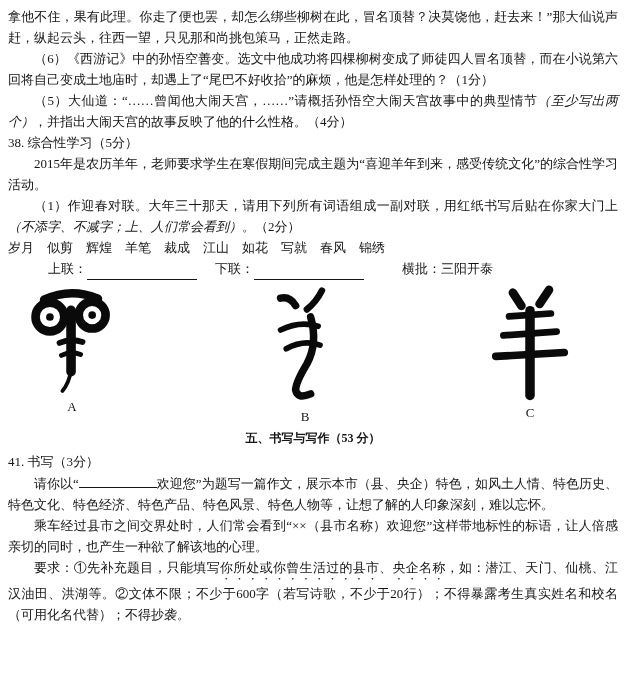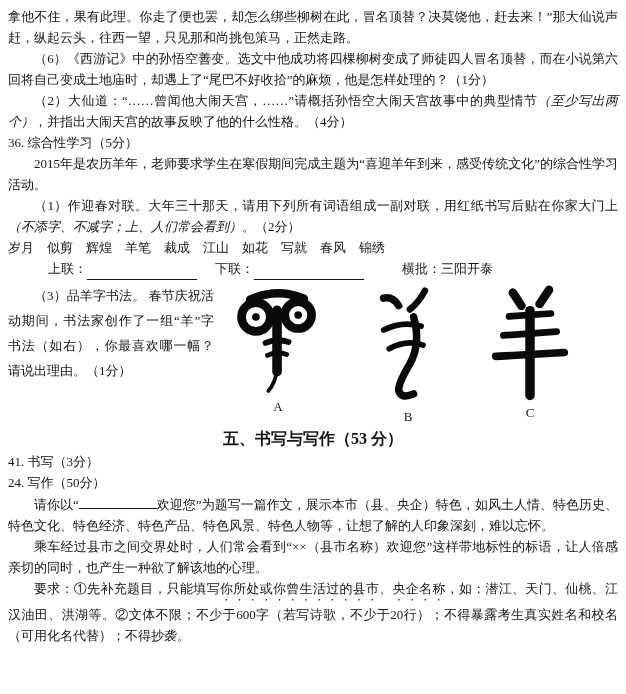--- a/index.html
+++ b/index.html
@@ -38,57 +38,56 @@
   .shufa-section{display:flex;margin-top:3px;}
   .shufa-text{width:206px;line-height:25px;flex:none;}
   .shufa-figs{
     flex:1;display:flex;justify-content:space-between;
     align-items:flex-start;padding:2px 48px 0 16px;
   }
   .fig{display:flex;flex-direction:column;align-items:center;}
   .fig svg{display:block;}
   .fig-label{line-height:16px;margin-top:2px;}
   .sec5-heading{
-    text-align:center;font-weight:bold;font-size:16px;
+    text-align:center;font-weight:bold;font-size:12px;
     line-height:25px;margin-top:1px;
   }
   .stroke{stroke:#0a0a0a;fill:none;stroke-linecap:round;}
 </style>
 </head>
 <body>
 
 <div class="page">
 
   <p><span>拿他不住，果有此理。你走了便也罢，却怎么绑些柳树在此，冒名顶替？决莫饶他，赶去来！”那大仙说声赶，纵起云头，往西一望，只见那和尚挑包策马，正然走路。</span></p>
 
   <p class="ind"><span>（6）《西游记》中的孙悟空善变。选文中他成功将四棵柳树变成了师徒四人冒名顶替，而在小说第六回将自己变成土地庙时，却遇上了“尾巴不好收拾”的麻烦，他是怎样处理的？（1分）</span></p>
 
-  <p class="ind"><span>（2）大仙道：“……曾闻他大闹天宫，……”请概括孙悟空大闹天宫故事中的典型情节</span><span class="kai">（至少写出两个）</span><span>，并指出大闹天宫的故事反映了他的什么性格。（4分）</span></p>
+  <p class="ind"><span>（5）大仙道：“……曾闻他大闹天宫，……”请概括孙悟空大闹天宫故事中的典型情节</span><span class="kai">（至少写出两个）</span><span>，并指出大闹天宫的故事反映了他的什么性格。（4分）</span></p>
 
-  <p><span>36. 综合性学习（5分）</span></p>
+  <p><span>38. 综合性学习（5分）</span></p>
 
   <p class="ind"><span>2015年是农历羊年，老师要求学生在寒假期间完成主题为“喜迎羊年到来，感受传统文化”的综合性学习活动。</span></p>
 
   <p class="ind"><span>（1）作迎春对联。大年三十那天，请用下列所有词语组成一副对联，用红纸书写后贴在你家大门上</span><span class="kai">（不添字、不减字；上、人们常会看到）</span><span>。（2分）</span></p>
 
   <p class="words-row"><span>岁月　似剪　辉煌　羊笔　裁成　江山　如花　写就　春风　锦绣</span></p>
 
   <div class="couplet-row">
     <span>上联：</span>
       <span class="blank w110"></span>
     <span>下联：</span>
       <span class="blank w110"></span>
     <span class="gap20"></span>
     <span>横批：</span>
       <span>三阳开泰</span>
   </div>
 
 
   <div class="shufa-section">
-    <p class="ind shufa-text"><span>（3）品羊字书法。 春节庆祝活动期间，书法家创作了一组“羊”字书法（如右），你最喜欢哪一幅？请说出理由。（1分）</span></p>
 
     <div class="shufa-figs">
 
       <div class="fig">
         <svg width="96" height="112" viewBox="0 0 100 116">
           <circle class="stroke" cx="27" cy="33" r="15" stroke-width="9"></circle>
           <circle cx="27" cy="33" r="4" fill="#0a0a0a"></circle>
           <circle class="stroke" cx="71" cy="31" r="14" stroke-width="9"></circle>
           <circle cx="71" cy="31" r="4" fill="#0a0a0a"></circle>
           <path class="stroke" d="M21,15 Q49,2 77,14" stroke-width="9"></path>
@@ -123,21 +122,20 @@
         <span class="fig-label">C</span>
       </div>
 
     </div>
   </div>
 
   <p class="sec5-heading"><span>五、书写与写作（53 分）</span></p>
 
   <p><span>41. 书写（3分）</span></p>
 
-  <p><span>24. 写作（50分）</span></p>
 
   <p class="ind"><span>请你以“</span><span class="blank w80"></span><span>欢迎您</span><span>”为题写一篇作文，展示本市（县、央企）特色，如风土人情、特色历史、特色文化、特色经济、特色产品、特色风景、特色人物等，让想了解的人印象深刻，难以忘怀。</span></p>
 
   <p class="ind"><span>乘车经过县市之间交界处时，人们常会看到“××（县市名称）欢迎您”这样带地标性的标语，让人倍感亲切的同时，也产生一种欲了解该地的心理。</span></p>
 
   <p class="ind"><span>要求：①先补充题目，只能填写</span><span class="em-dots">你所处或你曾生活过的县市、央企名称</span><span>，如：潜江、天门、仙桃、江汉油田、洪湖等。②文体不限；不少于600字（若写诗歌，不少于20行）；不得暴露考生真实姓名和校名（可用化名代替）；不得抄袭。</span></p>
 
 </div>
 
 </body></html>

